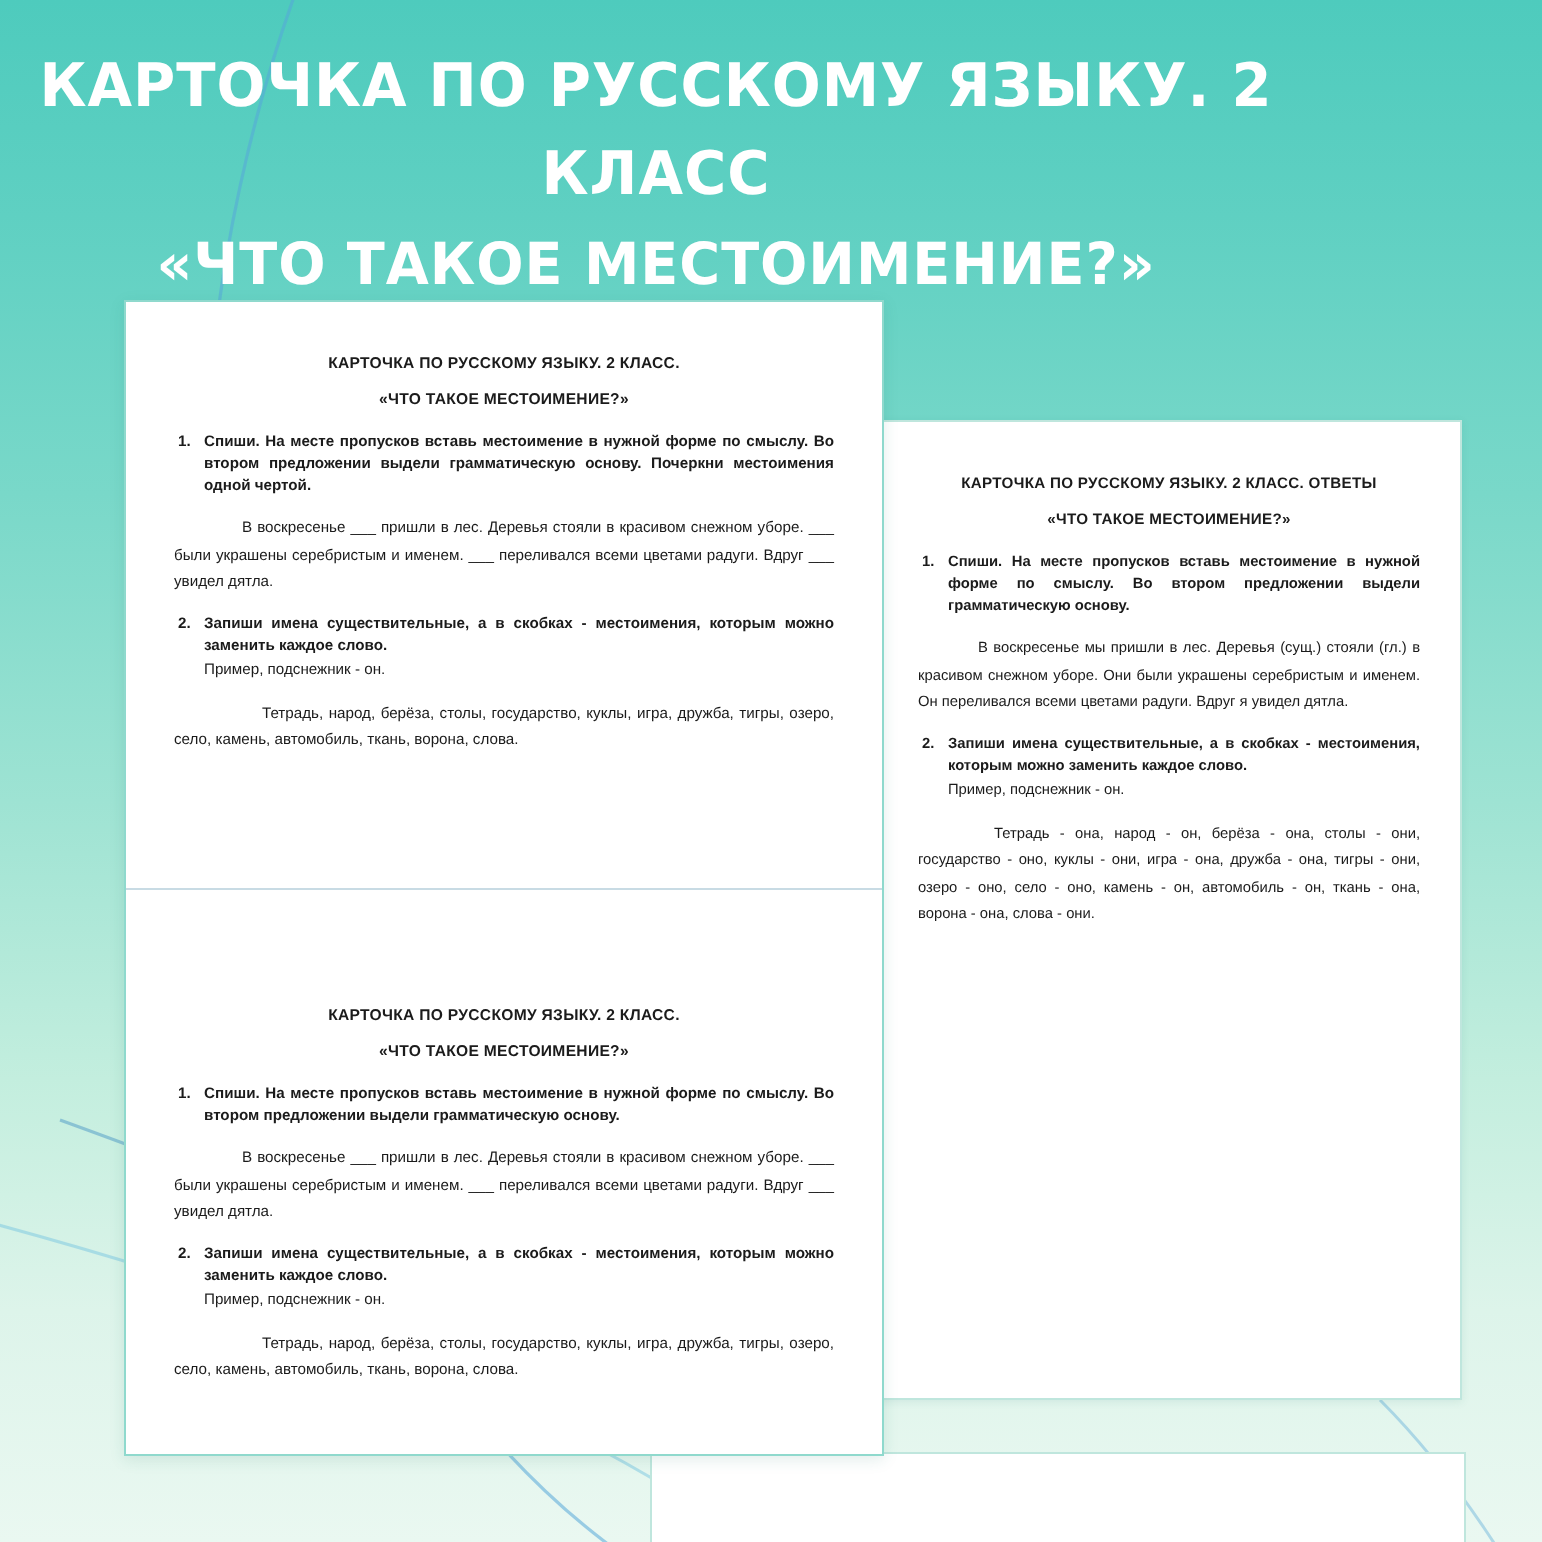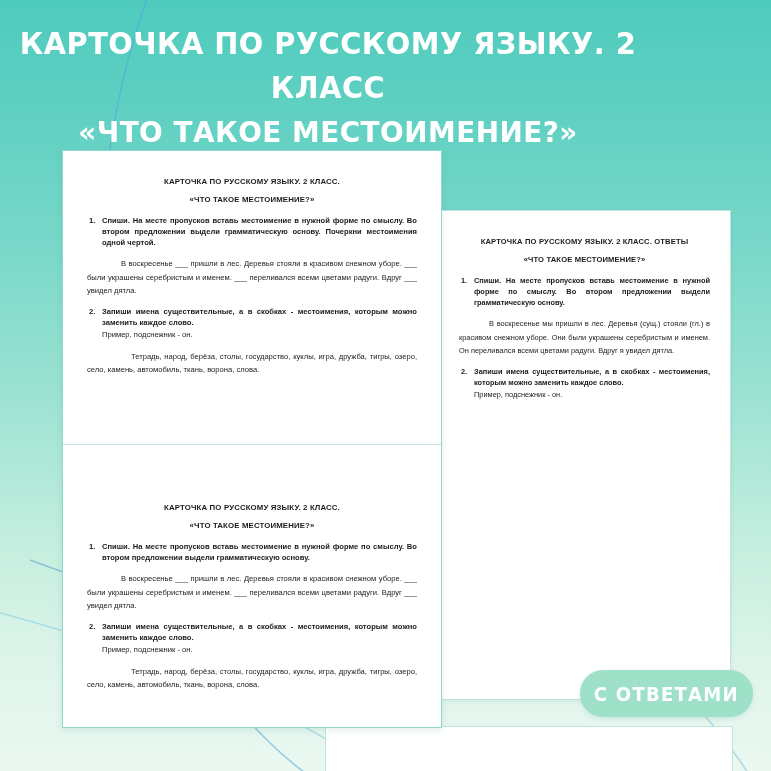--- a/index.html
+++ b/index.html
@@ -254,20 +254,21 @@
     </div>
     <p class="passage" id="answers-passage"><span>В воскресенье </span><span class="u">мы</span><span> пришли в лес. </span><span class="u">Деревья</span><span> (сущ.) </span><span class="u">стояли</span><span> (гл.) в красивом снежном уборе. </span><span class="u">Они</span><span> были украшены серебристым и именем. </span><span class="u">Он</span><span> переливался всеми цветами радуги. Вдруг </span><span class="u">я</span><span> увидел дятла.</span></p>
 
     <div class="task">
       <div class="task-num">2.</div>
       <div class="task-body">
         <p class="task-prompt">Запиши имена существительные, а в скобках - местоимения, которым можно заменить каждое слово.</p>
         <p class="task-example">Пример, подснежник - он.</p>
       </div>
     </div>
+    <p class="wordlist">Тетрадь - она, народ - он, берёза - она, столы - они, государство - оно, куклы - они, игра - она, дружба - она, тигры - они, озеро - оно, село - оно, камень - он, автомобиль - он, ткань - она, ворона - она, слова - они.</p>
   </div>
 
   <div class="card card-front">
 
     <div class="sheet">
       <div class="ws-title">КАРТОЧКА ПО РУССКОМУ ЯЗЫКУ. 2 КЛАСС.</div>
       <div class="ws-subtitle">«ЧТО ТАКОЕ МЕСТОИМЕНИЕ?»</div>
 
       <div class="task">
         <div class="task-num">1.</div>
@@ -306,17 +307,14 @@
         <div class="task-body">
           <p class="task-prompt">Запиши имена существительные, а в скобках - местоимения, которым можно заменить каждое слово.</p>
           <p class="task-example">Пример, подснежник - он.</p>
         </div>
       </div>
       <p class="wordlist">Тетрадь, народ, берёза, столы, государство, куклы, игра, дружба, тигры, озеро, село, камень, автомобиль, ткань, ворона, слова.</p>
     </div>
 
   </div>
 
-  <div class="badge">
-    <span class="badge-text">С ответами</span>
-  </div>
 
 </div>
 
 </body></html>

